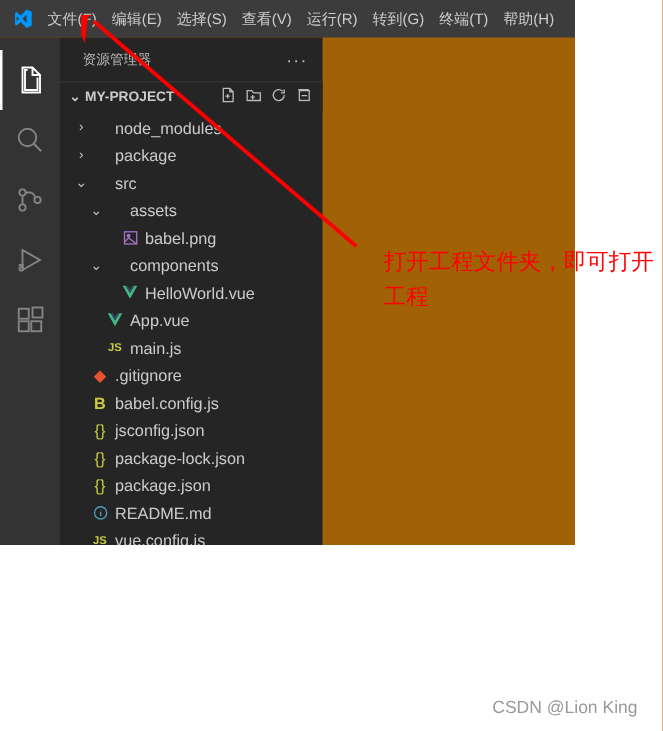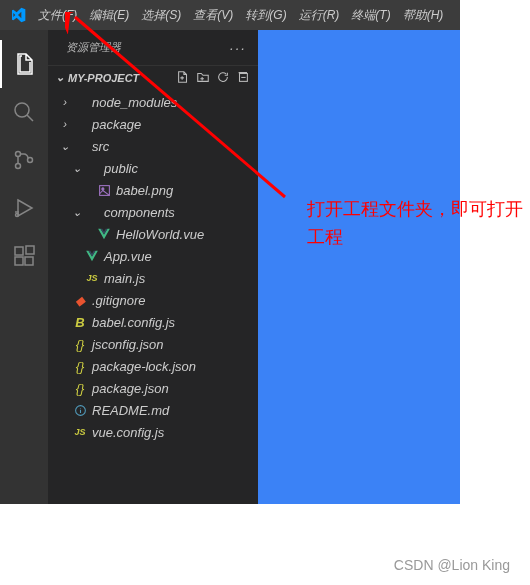--- a/index.html
+++ b/index.html
@@ -6,25 +6,24 @@
   body {
     width: 530px; height: 585px;
     background: #ffffff;
     font-family: "Segoe UI", "Microsoft YaHei", sans-serif;
     font-size: 13px;
     color: #cccccc;
     position: relative;
     overflow: hidden;
   }
   .app {
-    width: 460px; height: 504px;
-    background: #3b82f6;
+    width: 460px; height: 436px;
+    background: #a16207;
     position: relative;
     overflow: hidden;
-    font-style: italic;
   }
   
   .menubar {
     height: 30px;
     background: #3c3c3c;
     display: flex;
     align-items: center;
     padding-left: 10px;
     color: #cccccc;
   }
@@ -166,22 +165,22 @@
   <div class="menubar">
     <span class="logo">
       <svg viewBox="0 0 24 24">
           <path fill="#0098ff" d="M23 3.5L17 1l-7 7-5-4-2 1v14l2 1 5-4 7 7 6-2.5V3.5zM5 15V9l3 3-3 3zm12 2l-5-5 5-5v10z"></path>
         </svg>
     </span>
     <div class="menu-item">文件(F)</div>
     <div class="menu-item">编辑(E)</div>
     <div class="menu-item">选择(S)</div>
     <div class="menu-item">查看(V)</div>
+    <div class="menu-item">运行(R)</div>
     <div class="menu-item">转到(G)</div>
-    <div class="menu-item">运行(R)</div>
     <div class="menu-item">终端(T)</div>
     <div class="menu-item">帮助(H)</div>
   </div>
 
   <div class="main">
 
     <div class="activitybar">
       <div class="act-icon active">
         <svg viewBox="0 0 24 24" fill="none" stroke="currentColor" stroke-width="1.5">
             <path d="M13 2H5v20h14V8l-6-6zM13 2v6h6"></path>
@@ -266,21 +265,21 @@
             <span class="lbl">package</span>
           </div>
           <div class="tree-row depth0">
             <span class="tw">⌄</span>
             <span class="ico ico-folder"></span>
             <span class="lbl">src</span>
           </div>
           <div class="tree-row depth1">
             <span class="tw">⌄</span>
             <span class="ico ico-folder"></span>
-            <span class="lbl">public</span>
+            <span class="lbl">assets</span>
           </div>
           <div class="tree-row depth2">
             <span class="tw"></span>
             <span class="ico ico-img">
               <svg width="13" height="13" viewBox="0 0 16 16" fill="none" stroke="#a074c4" stroke-width="1.3">
                 <rect x="2" y="2" width="12" height="12"></rect>
                 <circle cx="6" cy="6" r="1.3" fill="#a074c4"></circle>
                 <path d="M2 12l4-4 8 6"></path>
               </svg>
             </span>

